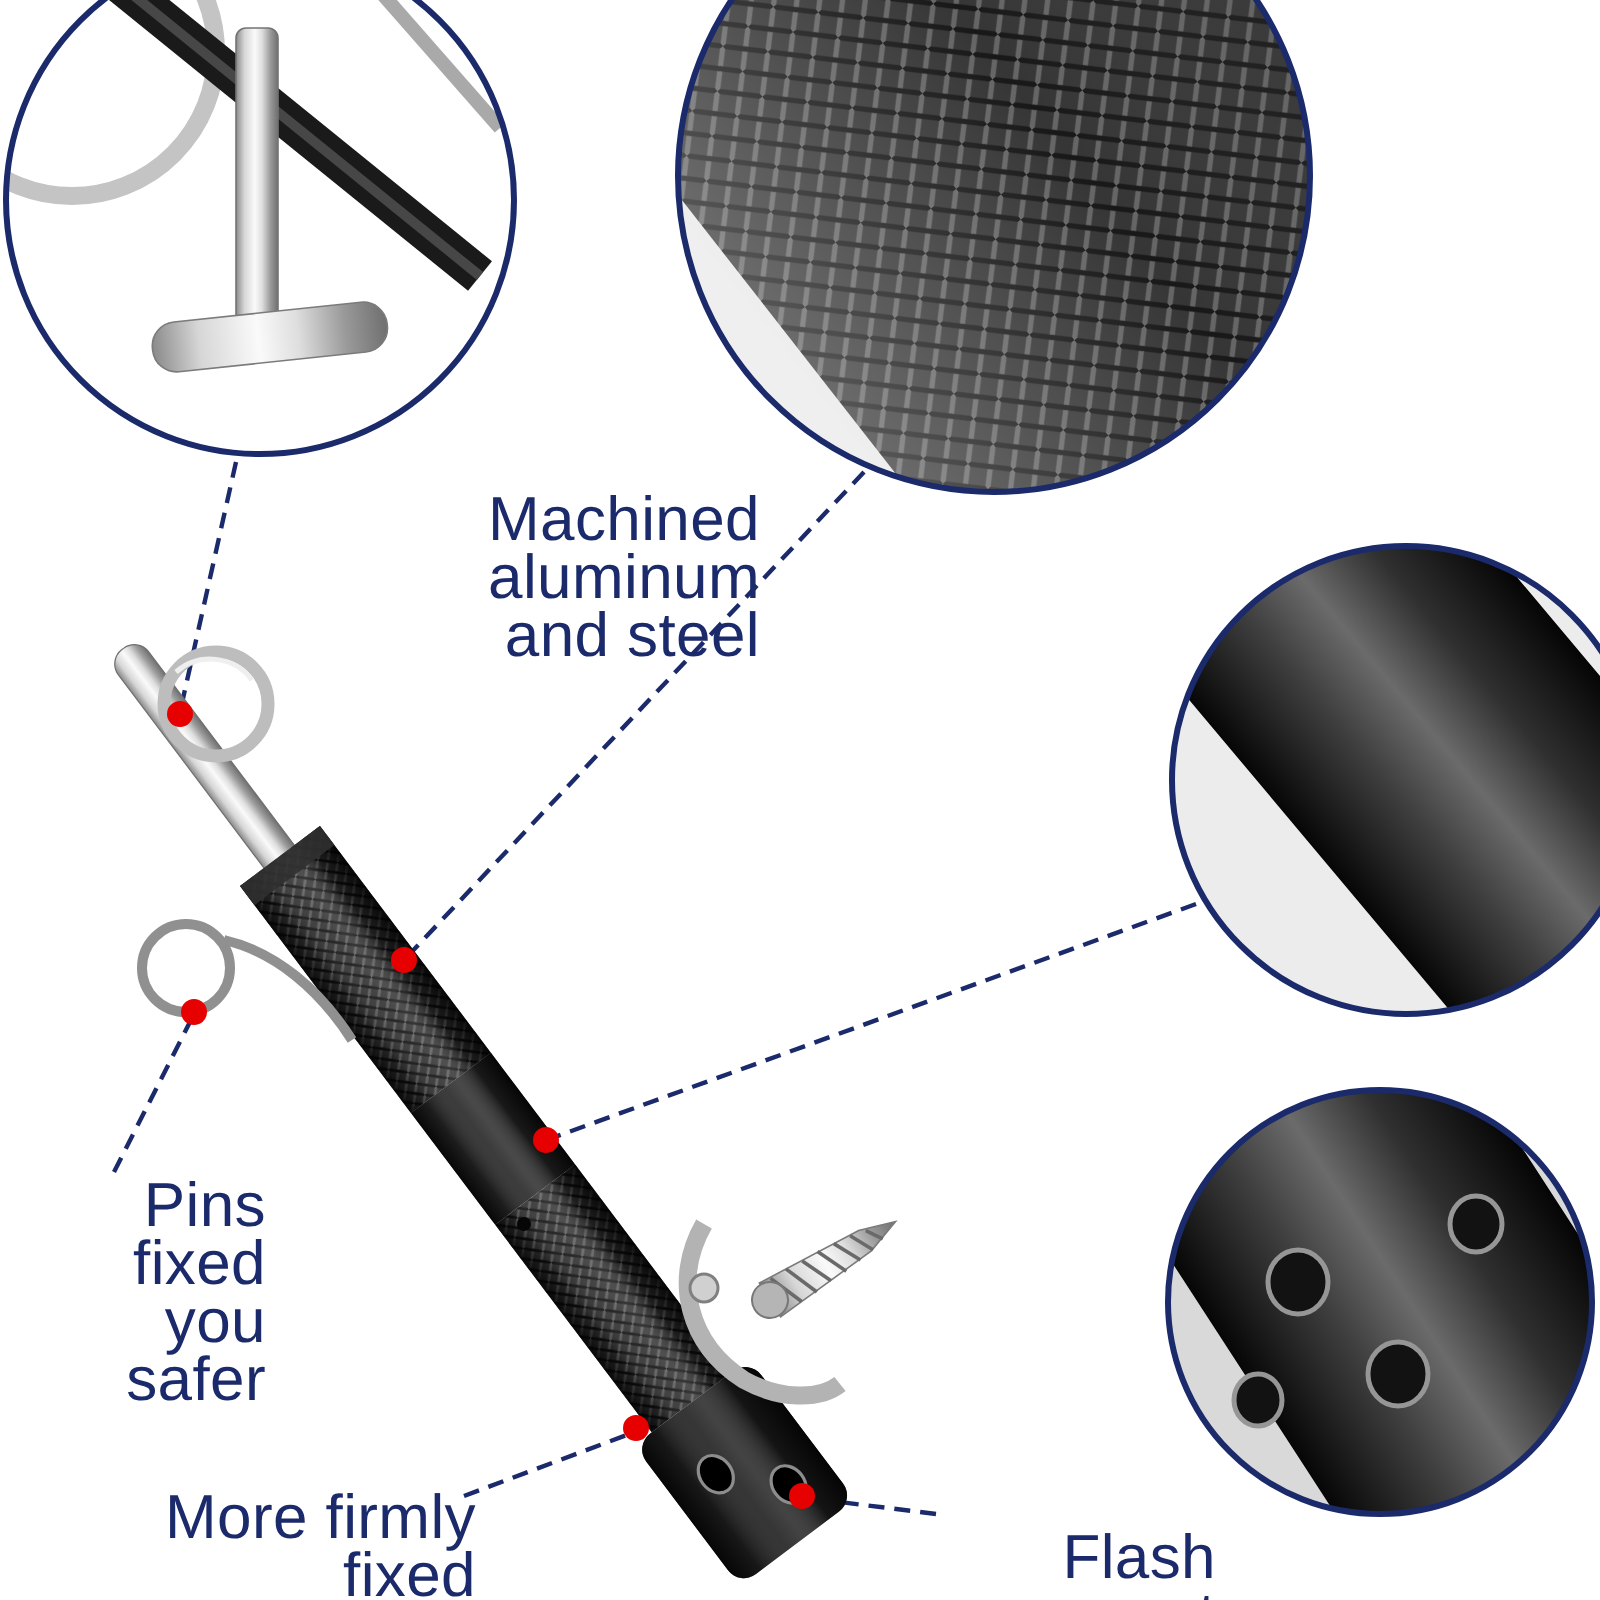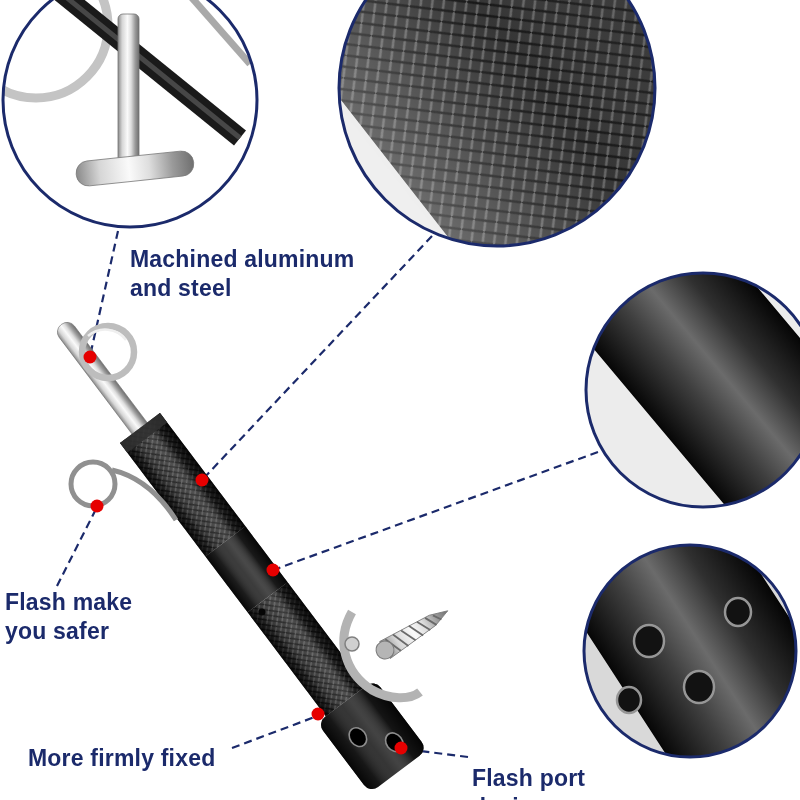--- a/index.html
+++ b/index.html
@@ -1,20 +1,20 @@
 <!DOCTYPE html>
 <html style="--line: #1b2a6b; --text: #1b2a6b; --dot: #e60000; --background: #ffffff;"><head>
 <meta charset="utf-8">
 <style>
   html,body{margin:0;padding:0;background:#ffffff;}
   .stage{position:relative;width:800px;height:800px;overflow:hidden;background:#fff;
          font-family:"Liberation Sans",sans-serif;}
   .stage svg{position:absolute;left:0;top:0;}
-  .label{position:absolute;color:var(--text,#1b2a6b);font-size:23px;line-height:29px;
-         text-align:left;white-space:pre-line;font-weight:700;letter-spacing:.2px;}
+  .label{position:absolute;color:var(--text,#1b2a6b);font-size:31px;line-height:29px;
+         text-align:right;white-space:pre-line;font-weight:400;letter-spacing:.2px;}
   .leader{stroke:var(--line,#1b2a6b);stroke-width:2.2;stroke-dasharray:8 5;fill:none;}
   .outline{stroke:var(--line,#1b2a6b);stroke-width:3;fill:none;}
   .dot{fill:var(--dot,#e60000);}
 </style>
 </head>
 <body>
 
 <div class="stage">
 
 <svg width="800" height="800" viewBox="0 0 800 800">
@@ -185,19 +185,19 @@
     <circle class="dot" cx="97" cy="506" r="6.5"></circle>
     <circle class="dot" cx="202" cy="480" r="6.5"></circle>
     <circle class="dot" cx="273" cy="570" r="6.5"></circle>
     <circle class="dot" cx="318" cy="714" r="6.5"></circle>
     <circle class="dot" cx="401" cy="748" r="6.5"></circle>
   </g>
 </svg>
 
   <div class="label" style="left:130px;top:245px;width:250px;">Machined aluminum
 and steel</div>
-  <div class="label" style="left:5px;top:588px;width:128px;">Flash make
+  <div class="label" style="left:5px;top:588px;width:128px;">Pins fixed
 you safer</div>
   <div class="label" style="left:28px;top:744px;width:210px;">More firmly fixed</div>
   <div class="label" style="left:472px;top:764px;width:136px;">Flash port
 design</div>
 
 </div>
 
 </body></html>

